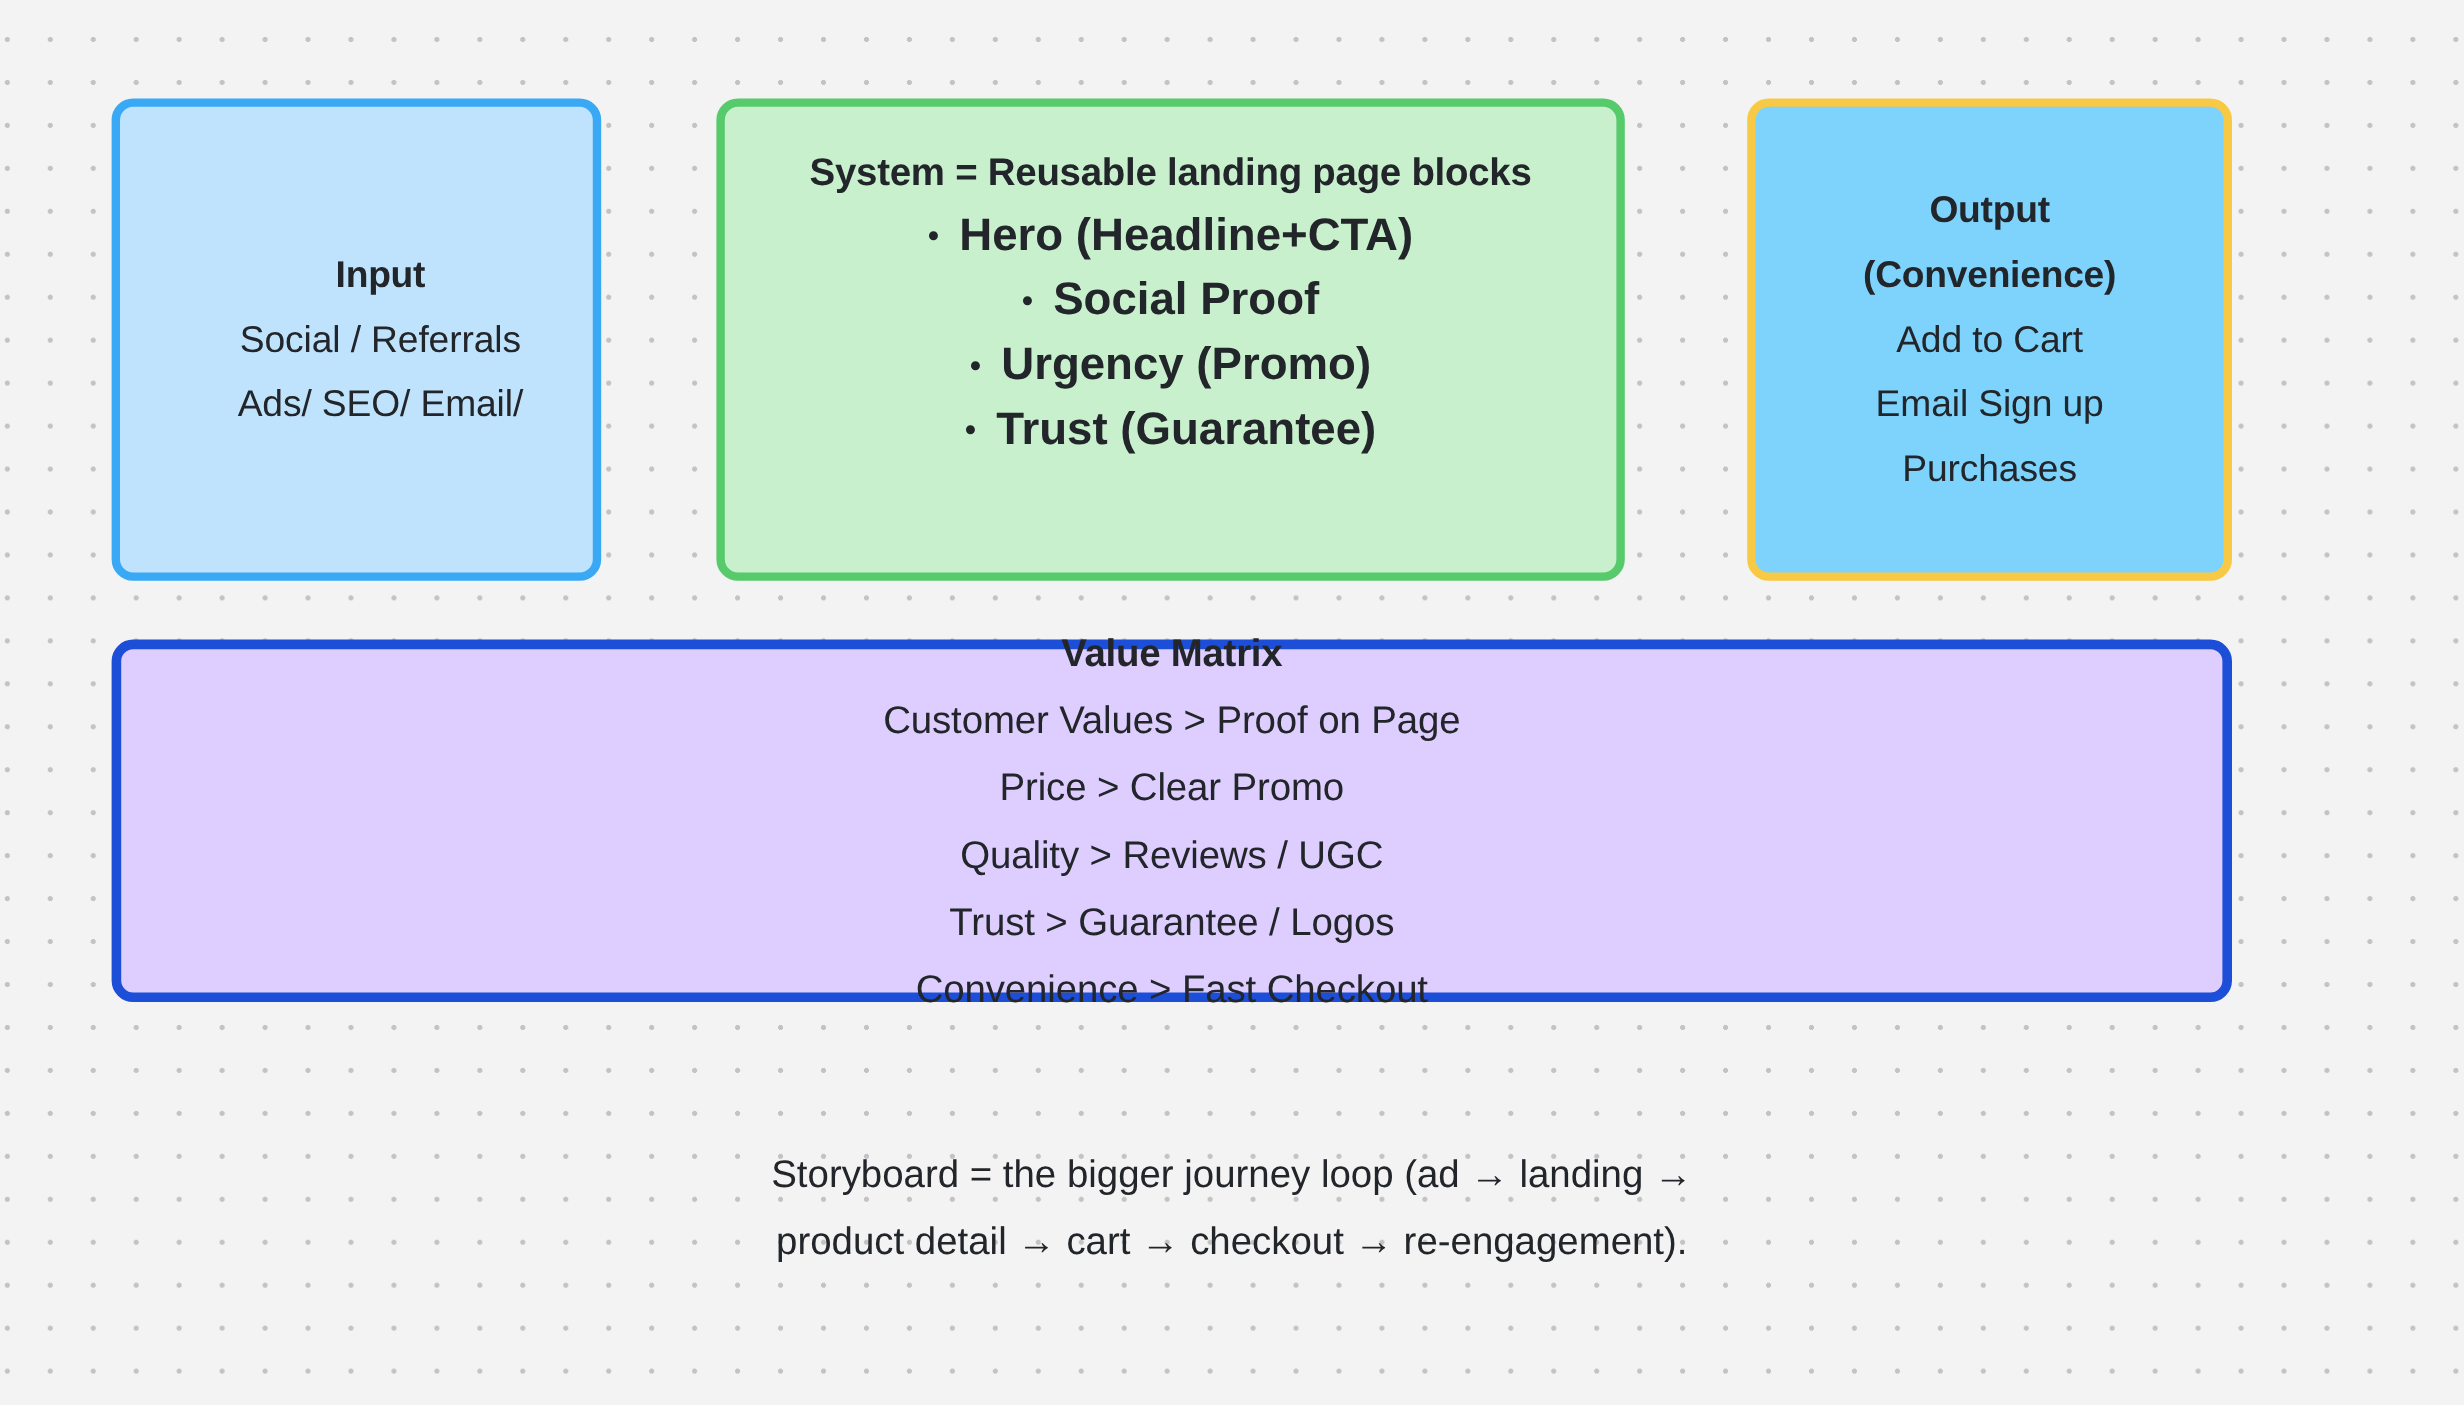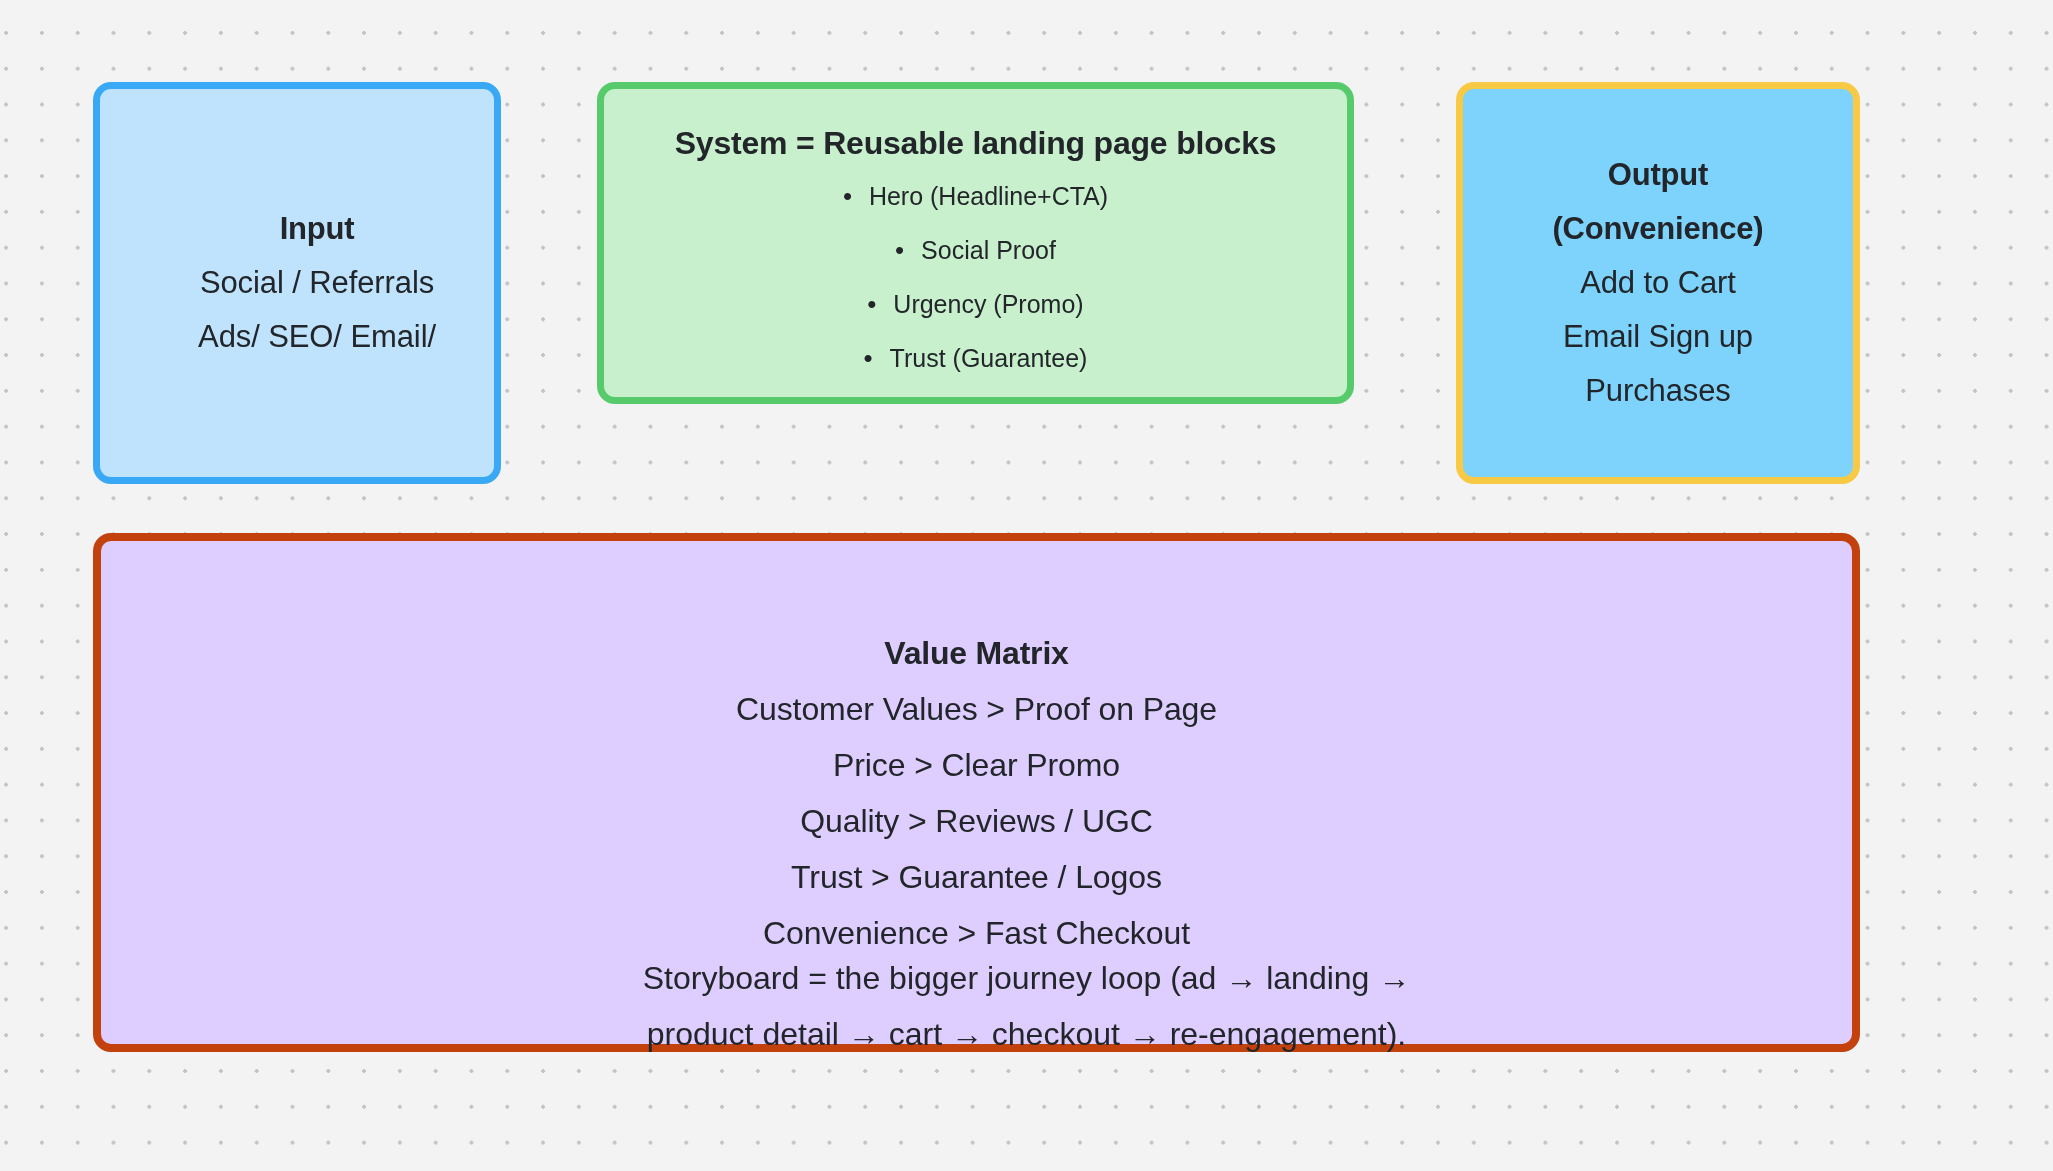--- a/index.html
+++ b/index.html
@@ -44,21 +44,21 @@
     background: #bfe3fc;
     border: 7px solid #3aa9f5;
     padding-left: 40px;
   }
 
   
   #node-system {
     left: 597px;
     top: 82px;
     width: 757px;
-    height: 322px;
+    height: 402px;
     background: #c8f0cd;
     border: 7px solid #57ca6b;
     justify-content: flex-start;
     padding-top: 28px;
   }
 
   
   #node-output {
     left: 1456px;
     top: 82px;
@@ -66,23 +66,23 @@
     height: 402px;
     background: #7dd3fc;
     border: 7px solid #f8c945;
   }
 
   
   #node-value-matrix {
     left: 93px;
     top: 533px;
     width: 1767px;
-    height: 519px;
+    height: 302px;
     background: #ddceff;
-    border: 8px solid #c2410c;
+    border: 8px solid #1d4ed8;
   }
 
   .node-title {
     font-weight: bold;
     font-size: 31px;
     line-height: 54px;
     letter-spacing: -0.2px;
   }
 
   .node-line {
@@ -101,25 +101,26 @@
   #node-system .bullet-list {
     list-style: none;
     margin: 0;
     padding: 0;
     display: flex;
     flex-direction: column;
     align-items: center;
   }
 
   #node-system .bullet-item {
-    font-size: 25px;
+    font-size: 38px;
     line-height: 54px;
     white-space: nowrap;
     position: relative;
     padding-left: 26px;
+    font-weight: bold;
   }
 
   #node-system .bullet-item::before {
     content: "\2022";
     position: absolute;
     left: 0;
     top: 0;
     font-size: 26px;
     line-height: 54px;
   }

